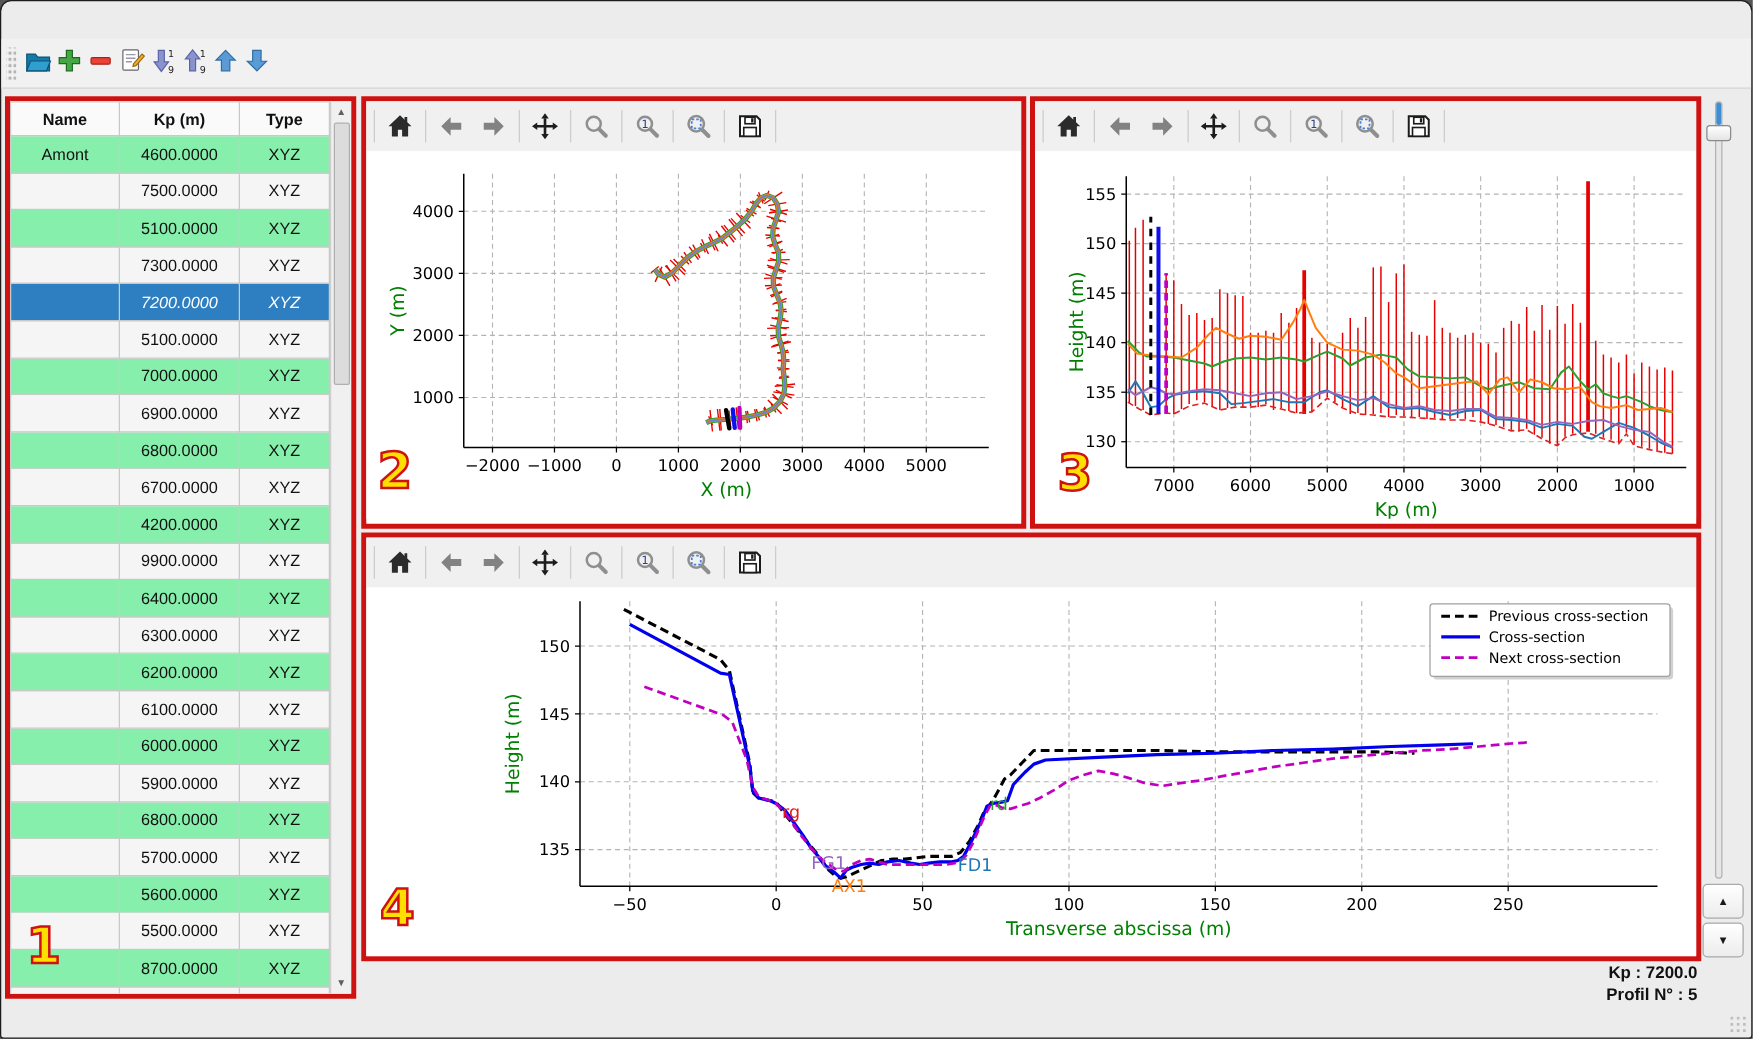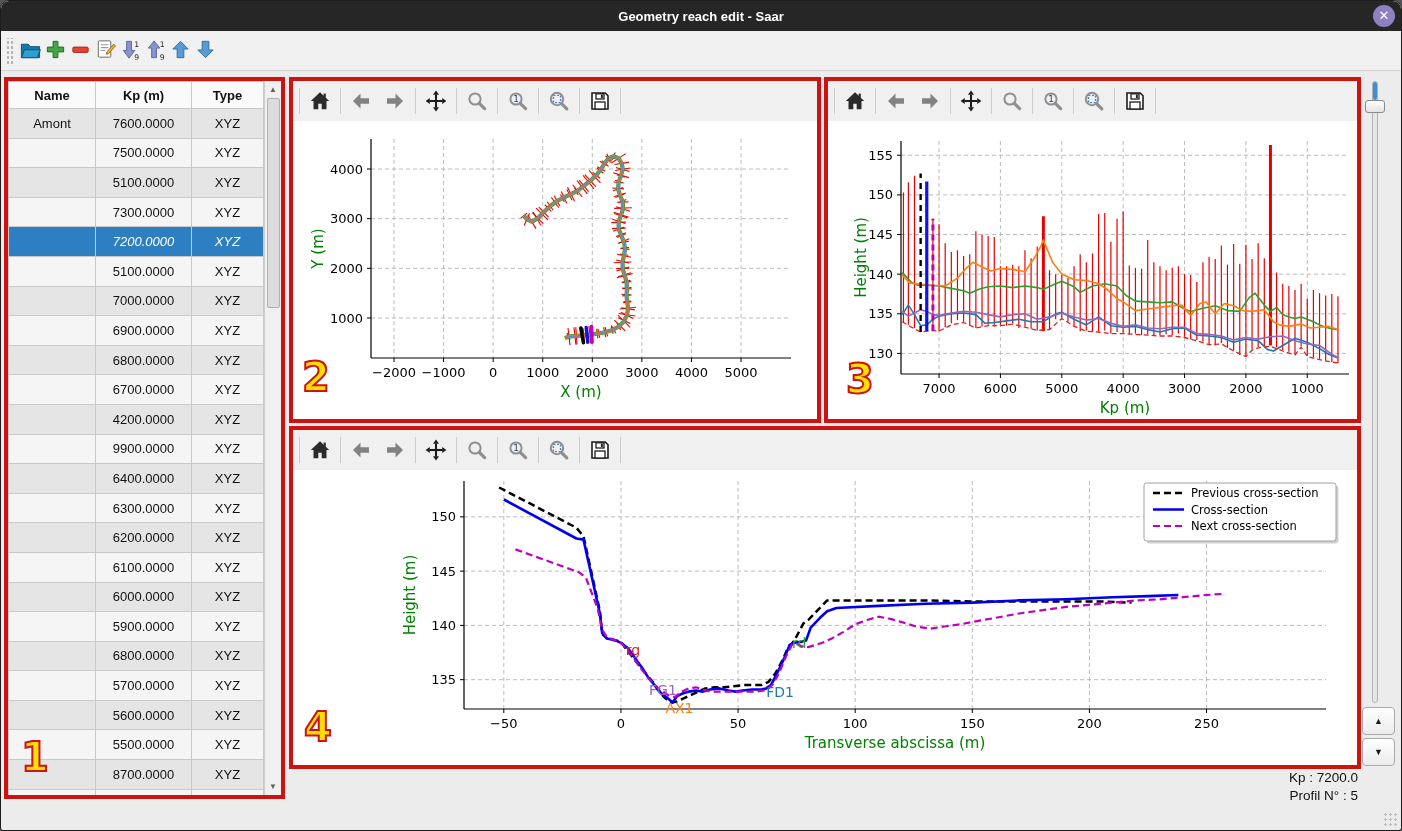--- a/index.html
+++ b/index.html
@@ -16,21 +16,21 @@
     background-image:radial-gradient(#b5b5b5 1px, transparent 1.3px);background-size:4px 5px;background-position:1px 2px;}
   .tbtn{width:25px;height:27px;border:none;background:transparent;padding:1px;cursor:pointer;}
   .tbtn svg{width:23px;height:23px;display:block;}
   .panel{position:absolute;border:4px solid #ce1111;background:#ffffff;box-sizing:border-box;overflow:hidden;}
   .plot-toolbar{height:40px;background:#f0f0f0;display:flex;align-items:center;padding:0 6px;gap:6px;}
   .psep{width:1px;height:26px;background:#cccccc;flex:0 0 1px;}
   .pbtn{width:28px;height:28px;border:none;background:transparent;padding:2px;cursor:pointer;}
   .pbtn svg{width:24px;height:24px;display:block;}
   .figure{position:absolute;left:0;top:40px;background:#ffffff;}
   
-  .tblwrap{position:absolute;left:0;top:0;right:17px;bottom:0;overflow:hidden;background:#e5e5e5;}
+  .tblwrap{position:absolute;left:0;top:0;right:17px;bottom:0;overflow:hidden;background:#86efac;}
   .trow{display:flex;height:29.6px;}
   .thead .trow{height:28px;}
   .tc{box-sizing:border-box;border-right:1px solid #c9c9c9;border-bottom:1px solid #c9c9c9;
     display:flex;align-items:center;justify-content:center;font-size:13px;color:#111;}
   .tc.c0{width:88px;border-left:1px solid #c9c9c9;}
   .tc.c1{width:96px;}
   .tc.c2{width:72px;}
   .thead .tc{font-weight:bold;background:#fafafa;border-top:1px solid #c9c9c9;}
   .tbody .trow:nth-child(even){background:#f5f5f5;}
   .tbody .trow.selected{background:#2e7fc2;font-style:italic;}
@@ -41,36 +41,32 @@
   .sarrow.up{top:1px;} .sarrow.down{bottom:1px;}
   .sthumb{position:absolute;left:2px;width:11px;top:17px;height:208px;background:#dcdcdc;border:1px solid #b0b0b0;border-radius:2px;cursor:pointer;}
   
   .slider-track{position:absolute;left:1371px;top:80px;width:6px;height:622px;background:#e6e6e6;border:1px solid #b2b2b2;border-radius:3px;box-sizing:border-box;}
   .slider-fill{position:absolute;left:1372px;top:81px;width:4px;height:18px;background:#3d8fd1;border-radius:2px;}
   .slider-handle{position:absolute;left:1364px;top:99px;width:20px;height:13px;background:linear-gradient(#ffffff,#e4e4e4);
     border:1px solid #8a8a8a;border-radius:3px;box-sizing:border-box;cursor:pointer;}
   .spin{position:absolute;left:1361px;width:33px;height:28px;border:1px solid #a9a9a9;border-radius:4px;
     background:linear-gradient(#ffffff,#ececec);font-size:9px;color:#1a1a1a;cursor:pointer;padding:0;}
   .spin.up{top:706px;} .spin.down{top:737px;}
-  .status{position:absolute;left:1100px;width:257px;text-align:right;font-size:13.5px;color:#111;}
+  .status{position:absolute;left:1100px;width:257px;text-align:right;font-size:13.5px;color:#111;font-weight:bold;}
   .status.kp{top:769px;} .status.profil{top:787px;}
   .panel-num{position:absolute;font-size:40px;font-weight:bold;color:#ffdf00;
     -webkit-text-stroke:2px #ce1111;font-family:"DejaVu Sans",sans-serif;z-index:30;pointer-events:none;}
   .grip{position:absolute;right:4px;bottom:4px;width:14px;height:14px;
     background-image:radial-gradient(#bdbdbd 1px, transparent 1.2px);background-size:5px 5px;}
   svg text{font-family:"DejaVu Sans",sans-serif;}
 </style>
 </head>
 <body>
 
 <div class="window">
-  <div class="titlebar">
-    <span class="title">Geometry reach edit - Saar</span>
-    <button class="closebtn"><span>✕</span></button>
-  </div>
 
   <div class="main-toolbar">
     <div class="drag-dots"></div>
     <span id="main-toolbar-buttons"><button class="tbtn"><svg viewBox="0 0 24 24">
             <path d="M2.5 6.5h7.2l2 2.5H21.5v11.5h-19z" fill="#1779a8" stroke="#0c5578"></path>
             <path d="M2.5 20.5l3.2-8.2h16.6l-3.3 8.2z" fill="#2f9fd0" stroke="#0c5578"></path>
           </svg></button><button class="tbtn"><svg viewBox="0 0 24 24">
             <path d="M9.5 3.5h5v6h6v5h-6v6h-5v-6h-6v-5h6z" fill="#46a546" stroke="#1d6b1d"></path>
           </svg></button><button class="tbtn"><svg viewBox="0 0 24 24">
             <rect x="4" y="9.5" width="16" height="5.5" rx="1.2" fill="#ea4335" stroke="#a82318"></rect>
@@ -98,21 +94,21 @@
       <div class="thead">
           <div class="trow" id="thead-row">
             <div class="tc c0">Name</div>
             <div class="tc c1">Kp (m)</div>
             <div class="tc c2">Type</div>
           </div>
         </div>
       <div class="tbody" id="tbody">
           <div class="trow">
             <div class="tc c0">Amont</div>
-            <div class="tc c1">7600.0000</div>
+            <div class="tc c1">4600.0000</div>
             <div class="tc c2">XYZ</div>
           </div>
           <div class="trow">
             <div class="tc c0"></div>
             <div class="tc c1">7500.0000</div>
             <div class="tc c2">XYZ</div>
           </div>
           <div class="trow">
             <div class="tc c0"></div>
             <div class="tc c1">5100.0000</div>

